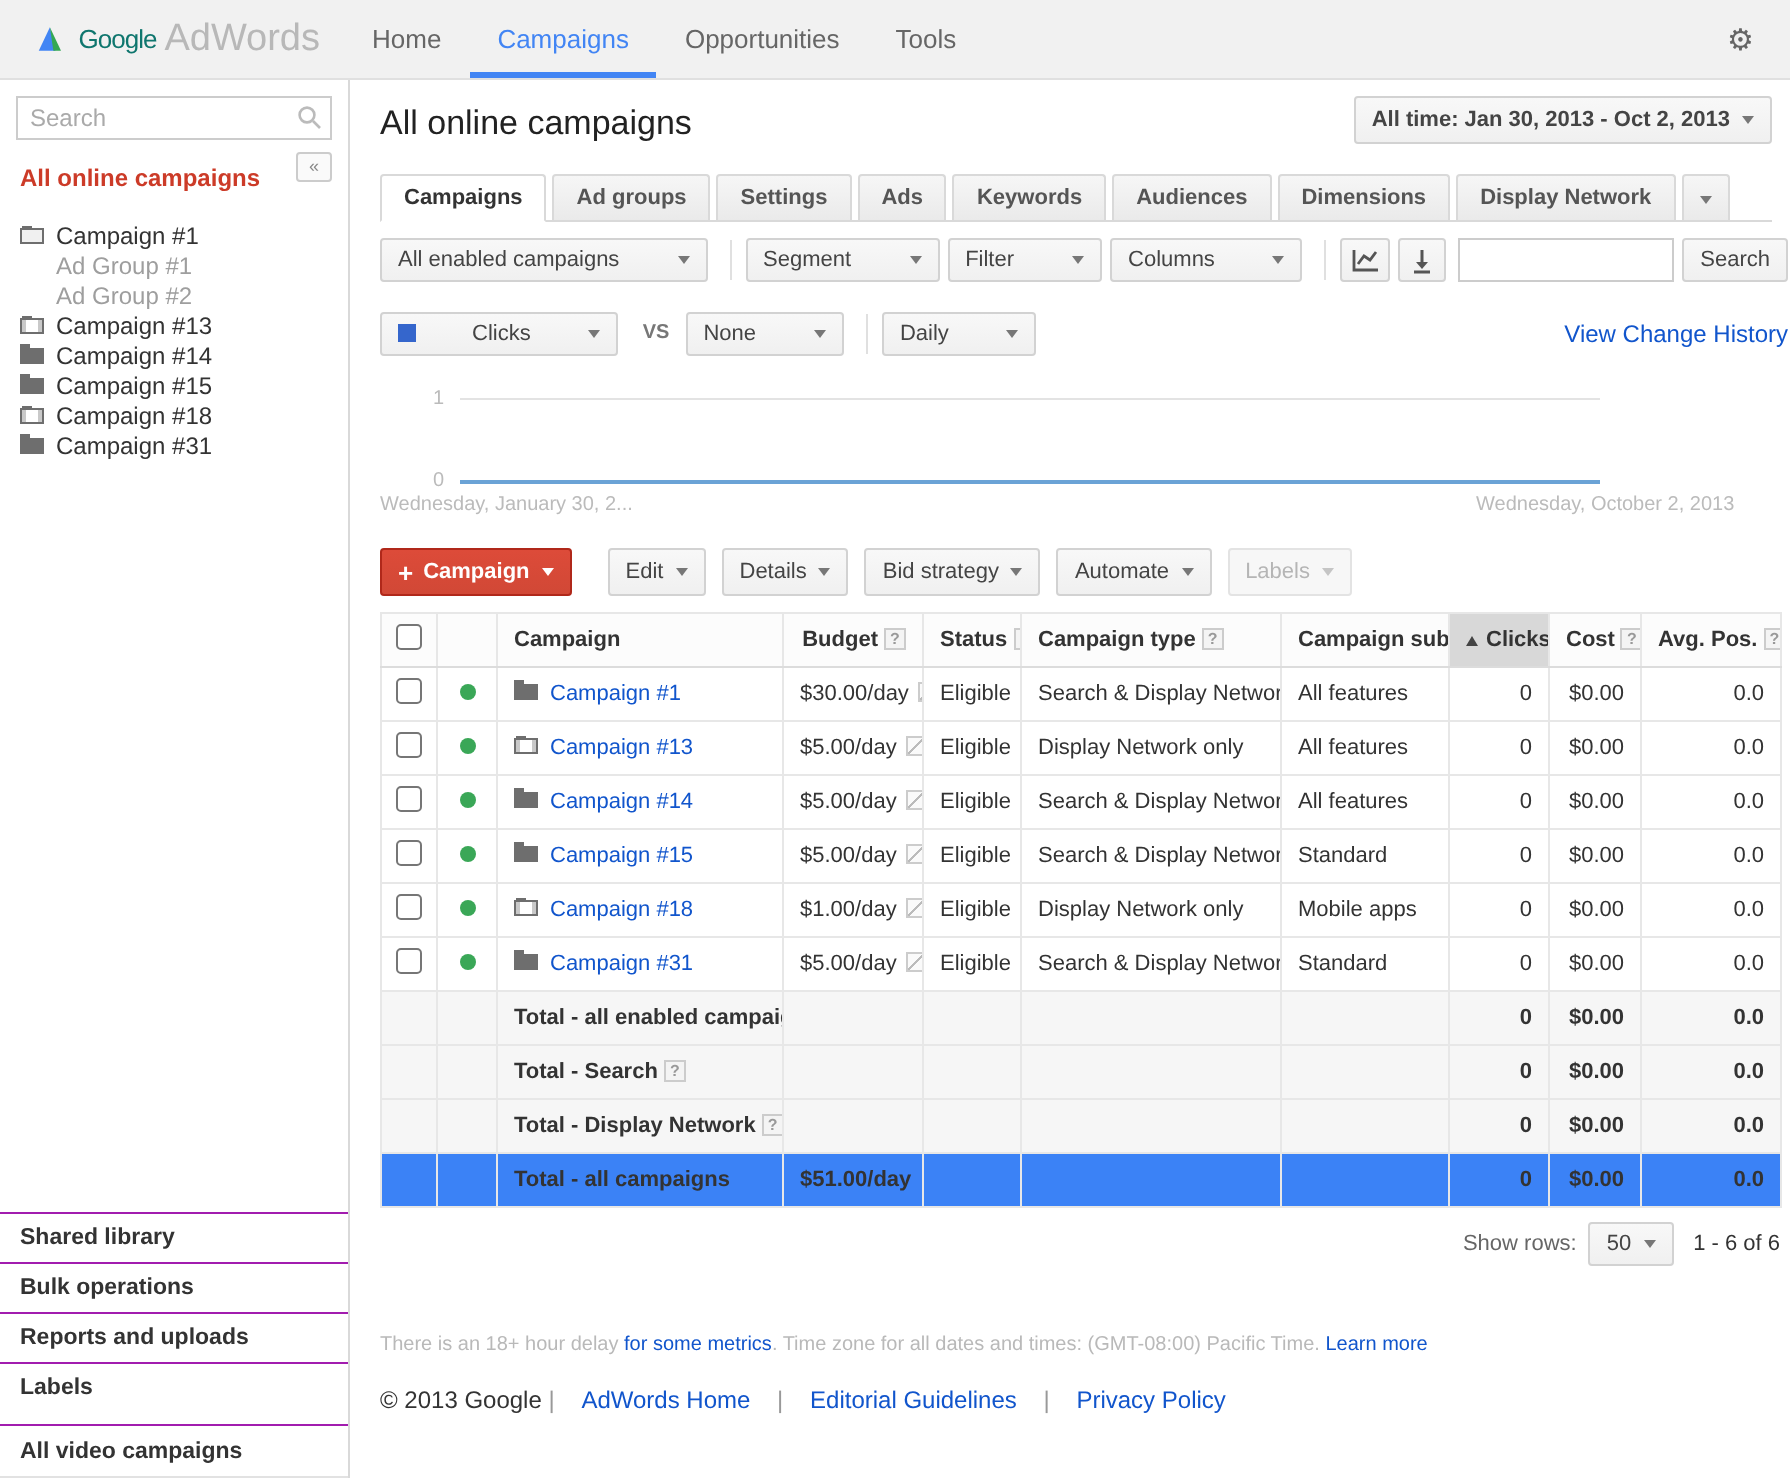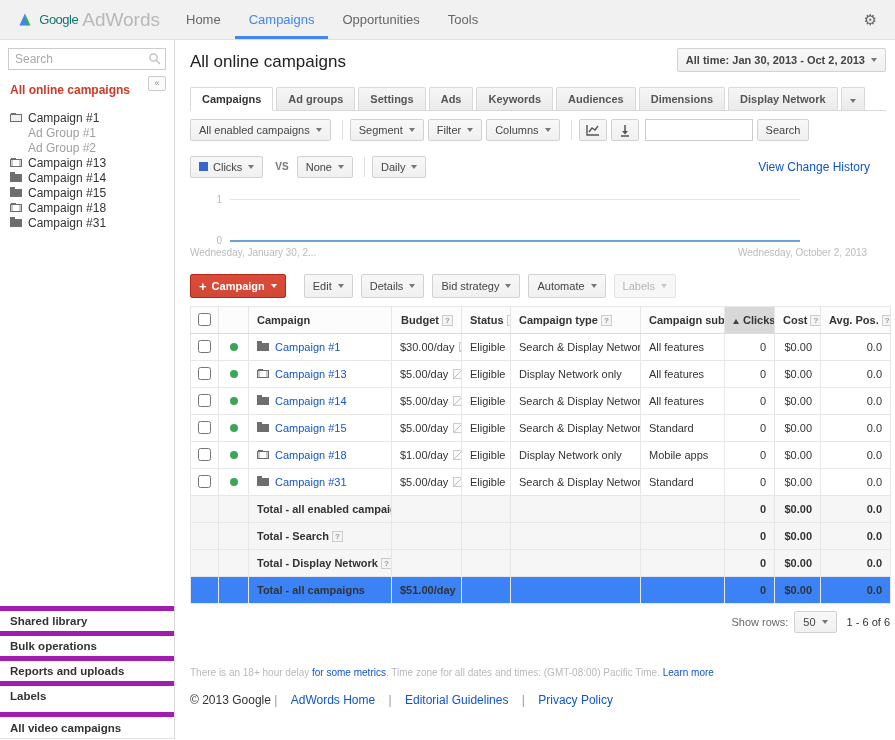--- a/index.html
+++ b/index.html
@@ -42,21 +42,21 @@
   .fold { display:inline-block; width:12px; height:8px; position:relative;
     margin-right:6px; flex-shrink:0; }
   .fold::before { content:""; position:absolute; top:-2px; left:0; width:5px; height:2px; }
   .f-closed { background:#6e6e6e; } .f-closed::before { background:#6e6e6e; }
   .f-open { background:#f0f0f0; border:1px solid #6e6e6e; }
   .f-open::before { background:#6e6e6e; }
   .f-display { background:#fff; border:1px solid #6e6e6e;
     box-shadow:inset 2px 0 0 #c9c9c9, inset -2px 0 0 #c9c9c9; }
   .f-display::before { background:#6e6e6e; }
   .side-bottom { position:absolute; bottom:0; left:0; width:100%; }
-  .side-link { border-top:5px solid #a21caf; height:25px; display:flex; align-items:center;
+  .side-link { border-top:1px solid #a21caf; height:25px; display:flex; align-items:center;
     padding-left:10px; font-size:11.5px; font-weight:bold; color:#333; cursor:pointer; }
   .side-gap { height:6px; }
   .side-link.video { height:27px; border-bottom:1px solid #e2e2e2; }
 
   
   .main { width:719px; padding:0 0 0 15px; position:relative; }
   .page-head { position:relative; height:46px; }
   .page-title { position:absolute; top:12px; left:0; font-size:17px; color:#222; }
   .btn { display:inline-flex; align-items:center; background:linear-gradient(#f8f8f8,#f0f0f0);
     border:1px solid #d2d2d2; border-radius:2px; font-size:11px; color:#444;
@@ -71,27 +71,27 @@
     border-bottom:none; border-radius:2px 2px 0 0; padding:0 11px; height:23px;
     line-height:22px; font-size:11px; color:#555; font-weight:bold; margin-right:3px;
     cursor:pointer; white-space:nowrap; }
   .tab.active { background:#fff; color:#333; height:24px; margin-bottom:-1px;
     border-bottom:1px solid #fff; }
   .tab.more { padding:0 8px; }
   .tab.more .caret { margin-left:0; }
 
   .toolbar { display:flex; align-items:center; padding:8px 0 6px 0; }
   .vdiv { width:1px; height:20px; background:#e0e0e0; margin:0 7px; }
-  .tbtn { margin-right:4px; }
+  .tbtn { margin-right:4px;gap:23px; }
   .icon-btn { width:28px; justify-content:center; padding:0; }
   .toolbar input.searchbox { width:108px; height:22px; border:1px solid #ccc;
     margin:0 4px 0 2px; font-size:11px; padding:0 5px; font-family:inherit; }
   .metric-sq { width:9px; height:9px; background:#3566cc; display:inline-block; margin-right:5px; }
   .vslabel { font-size:10px; color:#777; margin:12px 8px; font-weight:bold; }
-  .vch { position:absolute; right:24px; font-size:12px; color:#1155cc; cursor:pointer; }
+  .vch { position:absolute; right:0; font-size:12px; color:#1155cc; cursor:pointer; }
   .toolbar2 { position:relative; padding:2px 0 4px 0; }
 
   
   .chart { height:74px; position:relative; margin:4px 8px 8px 0; font-size:10px; color:#bbb; }
   .ytick-1 { position:absolute; left:18px; top:2px; width:14px; text-align:right; }
   .ytick-0 { position:absolute; left:18px; top:43px; width:14px; text-align:right; }
   .gridline { position:absolute; left:40px; width:570px; top:7px; border-top:1px solid #e3e3e3; }
   .plotline { position:absolute; left:40px; width:570px; top:48px; border-top:2px solid #6ba3d6; }
   .xlab-left { position:absolute; left:0; top:55px; }
   .xlab-right { position:absolute; left:548px; top:55px; }

